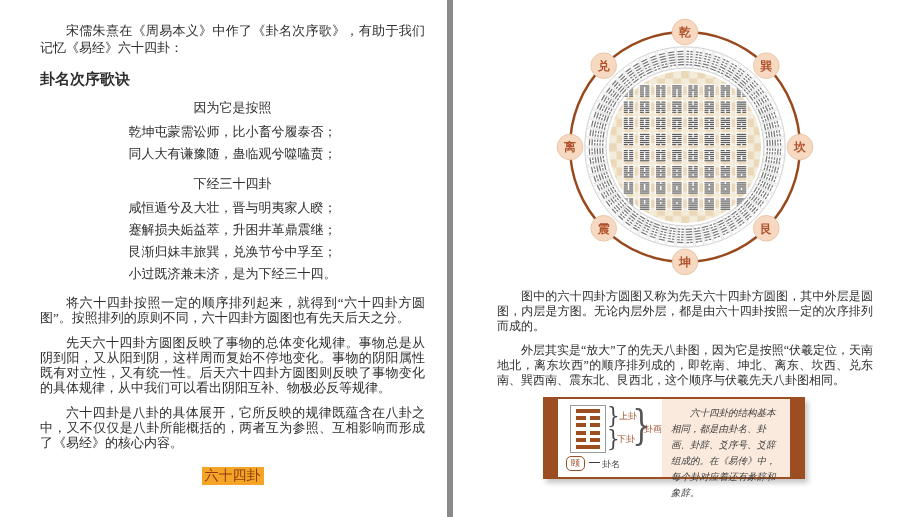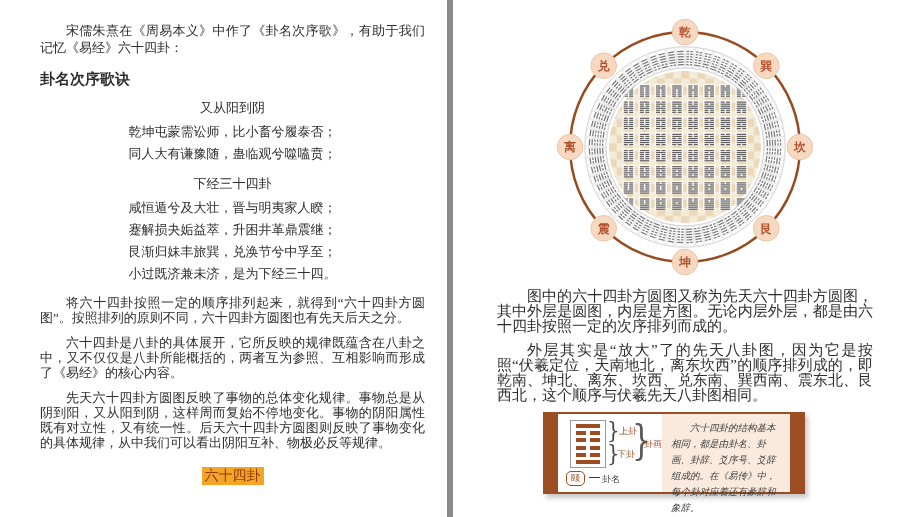--- a/index.html
+++ b/index.html
@@ -17,21 +17,21 @@
   .canon-head { text-align:center; font-size:13px; margin-top:8px; line-height:22px; }
   .verse { text-align:center; font-size:13px; line-height:22px; }
   .verses { margin-top:2px; }
   .para { font-size:13px; line-height:15px; text-indent:2em; text-align:justify; margin-top:10px; }
   .hl-wrap { text-align:center; margin-top:16px; }
   .hl { display:inline-block; background:#f4a427; color:#8f3a10; font-size:14px; padding:0 3px; line-height:18px; }
 
   
   .diagram-wrap { width:266px; height:266px; margin:0 auto; }
   .diagram-wrap svg { display:block; width:266px; height:266px; }
-  .rpara { font-size:15px; line-height:15px; text-indent:2em; text-align:justify; margin-top:9px;font-family:Liberation Serif, serif; }
+  .rpara { font-size:12px; line-height:15px; text-indent:2em; text-align:justify; margin-top:9px;font-family:Liberation Serif, serif; }
 
   
   .infobox { width:262px; height:82px; margin:9px 0 0 46px; background:#9c4e22;
              padding:2px 15px; box-shadow:3px 4px 5px rgba(0,0,0,0.22); }
   .infobox-inner { display:flex; height:78px; }
   .panel-left { width:104px; background:#ffffff; position:relative; flex:none; }
   .panel-right { flex:1; background:#faeadd; padding:6px 9px 0 9px; }
   .note-text { font-size:9.5px; line-height:16px; font-style:italic; color:#3c3c3c; text-indent:2em; }
 
   .hexcard { position:absolute; left:12px; top:6px; width:36px; height:48px; background:#fff;
@@ -52,35 +52,35 @@
   .nameline { position:absolute; left:31px; top:63px; width:11px; height:1px; background:#3c3c3c; }
 </style>
 </head>
 <body>
 
 <div class="spread">
 
   <div class="page page-left">
     <p class="intro">宋儒朱熹在《周易本义》中作了《卦名次序歌》，有助于我们记忆《易经》六十四卦：</p>
     <h2 class="song-title">卦名次序歌诀</h2>
-    <div class="canon-head">又从阳到阴</div>
+    <div class="canon-head">因为它是按照</div>
     <div class="verses">
       <div class="verse">乾坤屯蒙需讼师，比小畜兮履泰否；</div>
       <div class="verse">同人大有谦豫随，蛊临观兮噬嗑贲；</div>
     </div>
     <div class="canon-head">下经三十四卦</div>
     <div class="verses">
       <div class="verse">咸恒遁兮及大壮，晋与明夷家人睽；</div>
       <div class="verse">蹇解损夬姤益萃，升困井革鼎震继；</div>
       <div class="verse">艮渐归妹丰旅巽，兑涣节兮中孚至；</div>
       <div class="verse">小过既济兼未济，是为下经三十四。</div>
     </div>
     <p class="para">将六十四卦按照一定的顺序排列起来，就得到“六十四卦方圆图”。按照排列的原则不同，六十四卦方圆图也有先天后天之分。</p>
+    <p class="para">先天六十四卦方圆图反映了事物的总体变化规律。事物总是从阴到阳，又从阳到阴，这样周而复始不停地变化。事物的阴阳属性既有对立性，又有统一性。后天六十四卦方圆图则反映了事物变化的具体规律，从中我们可以看出阴阳互补、物极必反等规律。</p>
     <p class="para">六十四卦是八卦的具体展开，它所反映的规律既蕴含在八卦之中，又不仅仅是八卦所能概括的，两者互为参照、互相影响而形成了《易经》的核心内容。</p>
-    <p class="para">先天六十四卦方圆图反映了事物的总体变化规律。事物总是从阴到阳，又从阳到阴，这样周而复始不停地变化。事物的阴阳属性既有对立性，又有统一性。后天六十四卦方圆图则反映了事物变化的具体规律，从中我们可以看出阴阳互补、物极必反等规律。</p>
     <div class="hl-wrap">
       <span class="hl">六十四卦</span>
     </div>
   </div>
 
   <div class="divider"></div>
 
   <div class="page page-right">
     <div class="diagram-wrap">
       <svg id="fuxi-svg" viewBox="0 0 280 280">

